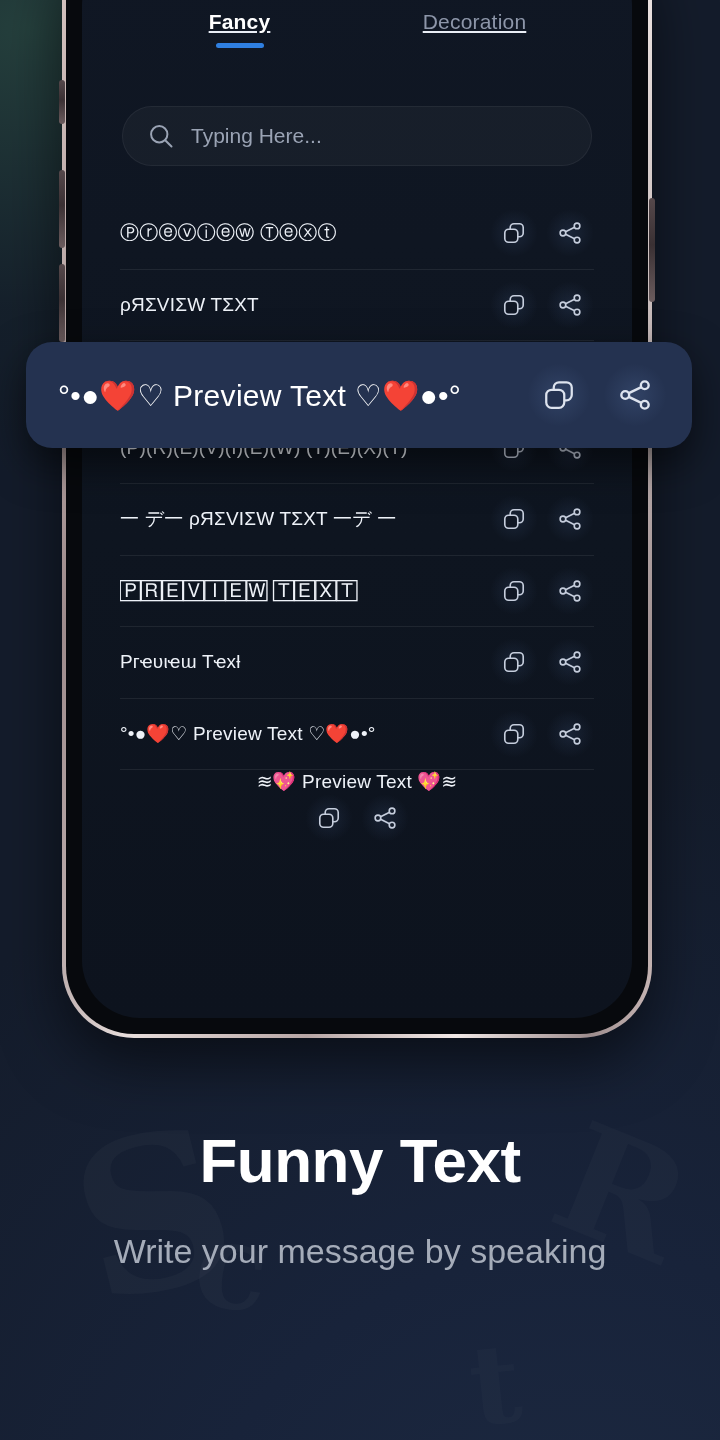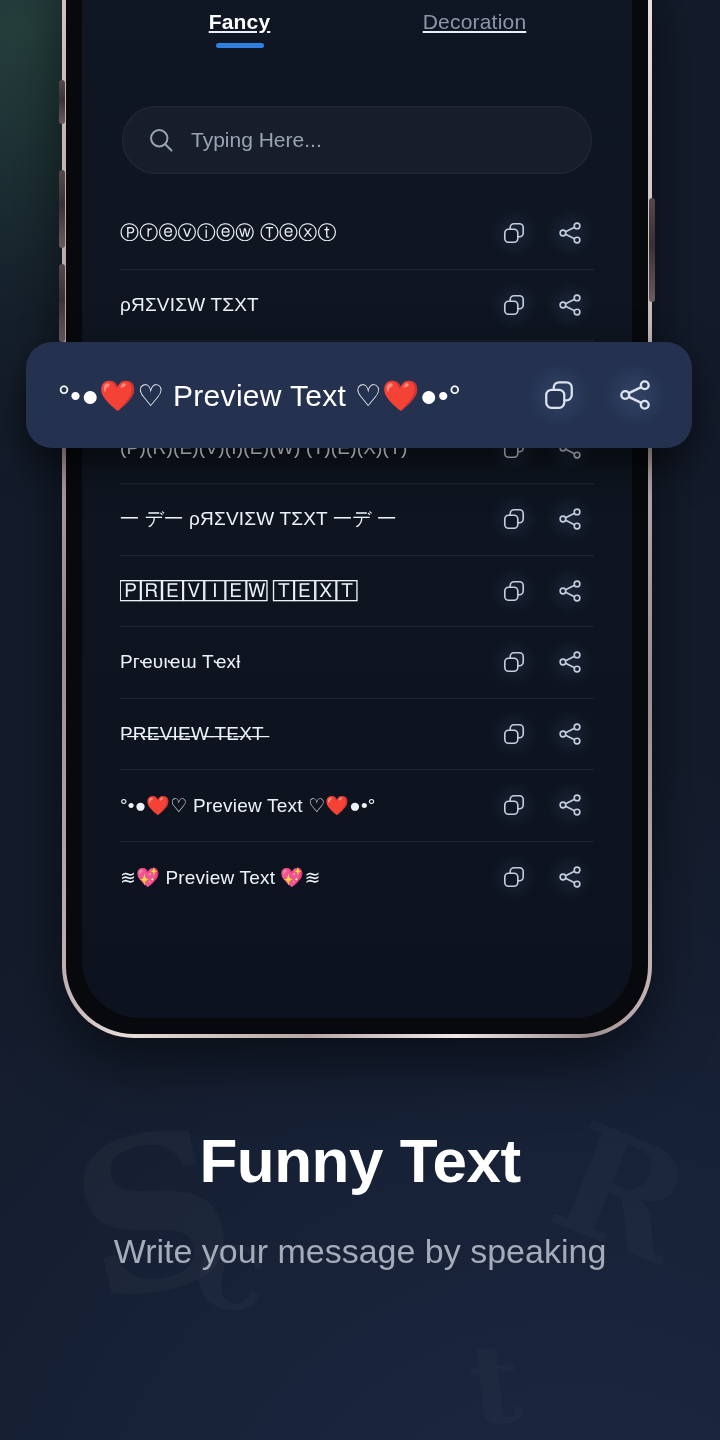--- a/index.html
+++ b/index.html
@@ -91,40 +91,40 @@
   }
   .tab.active { color:#ffffff; font-weight:700; }
   .tab .underline {
     position:absolute; left:50%; transform:translateX(-50%);
     bottom:-14px; width:48px; height:5px;
     border-radius:3px; background:#2f7fe0;
   }
 
   .search-wrap { position:absolute; left:0; right:0; top:158px; padding:0 40px; }
   .search-box {
-    height:68px; border-radius:34px;
+    height:60px; border-radius:34px;
     background:rgba(255,255,255,0.035);
     border:1px solid rgba(255,255,255,0.055);
     display:flex; align-items:center;
     padding:0 24px; gap:16px;
   }
   .search-ph { color:#9aa3b4; font-size:21px; }
   .mag { flex:0 0 auto; }
 
   .list {
     position:absolute; left:0; right:0; top:250px; bottom:0;
     padding:0 38px;
   }
   .row {
     height:71.5px;
     display:flex; align-items:center;
     border-bottom:1px solid rgba(255,255,255,0.075);
     position:relative;
   }
-  .row:last-child { border-bottom:none; }
+  .row:last-child { border-bottom:none;flex-direction:column; }
   .row-text {
     flex:1 1 auto;
     font-size:19px;
     color:#eef2f8;
     white-space:nowrap;
     overflow:hidden;
     letter-spacing:0.2px;
   }
   .row-actions { display:flex; align-items:center; gap:8px; flex:0 0 auto; }
   .act {
@@ -353,40 +353,20 @@
                     <circle cx="18.5" cy="5.5" r="2.6"></circle>
                     <circle cx="5.5" cy="12" r="2.6"></circle>
                     <circle cx="18.5" cy="18.5" r="2.6"></circle>
                     <line x1="7.9" y1="10.8" x2="16.2" y2="6.7"></line>
                     <line x1="7.9" y1="13.2" x2="16.2" y2="17.3"></line>
                   </svg>
                 </div>
               </div>
             </div>
 
-            <div class="row">
-              <div class="row-text">P̶R̶E̶V̶I̶E̶W̶ ̶T̶E̶X̶T̶</div>
-              <div class="row-actions">
-                <div class="act">
-                  <svg width="26" height="26" viewBox="0 0 24 24" fill="none" stroke="#c6cedd" stroke-width="1.5">
-                    <rect x="8.5" y="3.5" width="12" height="12" rx="3.5"></rect>
-                    <rect x="3.5" y="8.5" width="12" height="12" rx="3.5" fill="#101724"></rect>
-                  </svg>
-                </div>
-                <div class="act">
-                  <svg width="26" height="26" viewBox="0 0 24 24" fill="none" stroke="#c6cedd" stroke-width="1.5">
-                    <circle cx="18.5" cy="5.5" r="2.6"></circle>
-                    <circle cx="5.5" cy="12" r="2.6"></circle>
-                    <circle cx="18.5" cy="18.5" r="2.6"></circle>
-                    <line x1="7.9" y1="10.8" x2="16.2" y2="6.7"></line>
-                    <line x1="7.9" y1="13.2" x2="16.2" y2="17.3"></line>
-                  </svg>
-                </div>
-              </div>
-            </div>
 
             <div class="row">
               <div class="row-text">°•●❤️♡ Preview Text ♡❤️●•°</div>
               <div class="row-actions">
                 <div class="act">
                   <svg width="26" height="26" viewBox="0 0 24 24" fill="none" stroke="#c6cedd" stroke-width="1.5">
                     <rect x="8.5" y="3.5" width="12" height="12" rx="3.5"></rect>
                     <rect x="3.5" y="8.5" width="12" height="12" rx="3.5" fill="#101724"></rect>
                   </svg>
                 </div>

